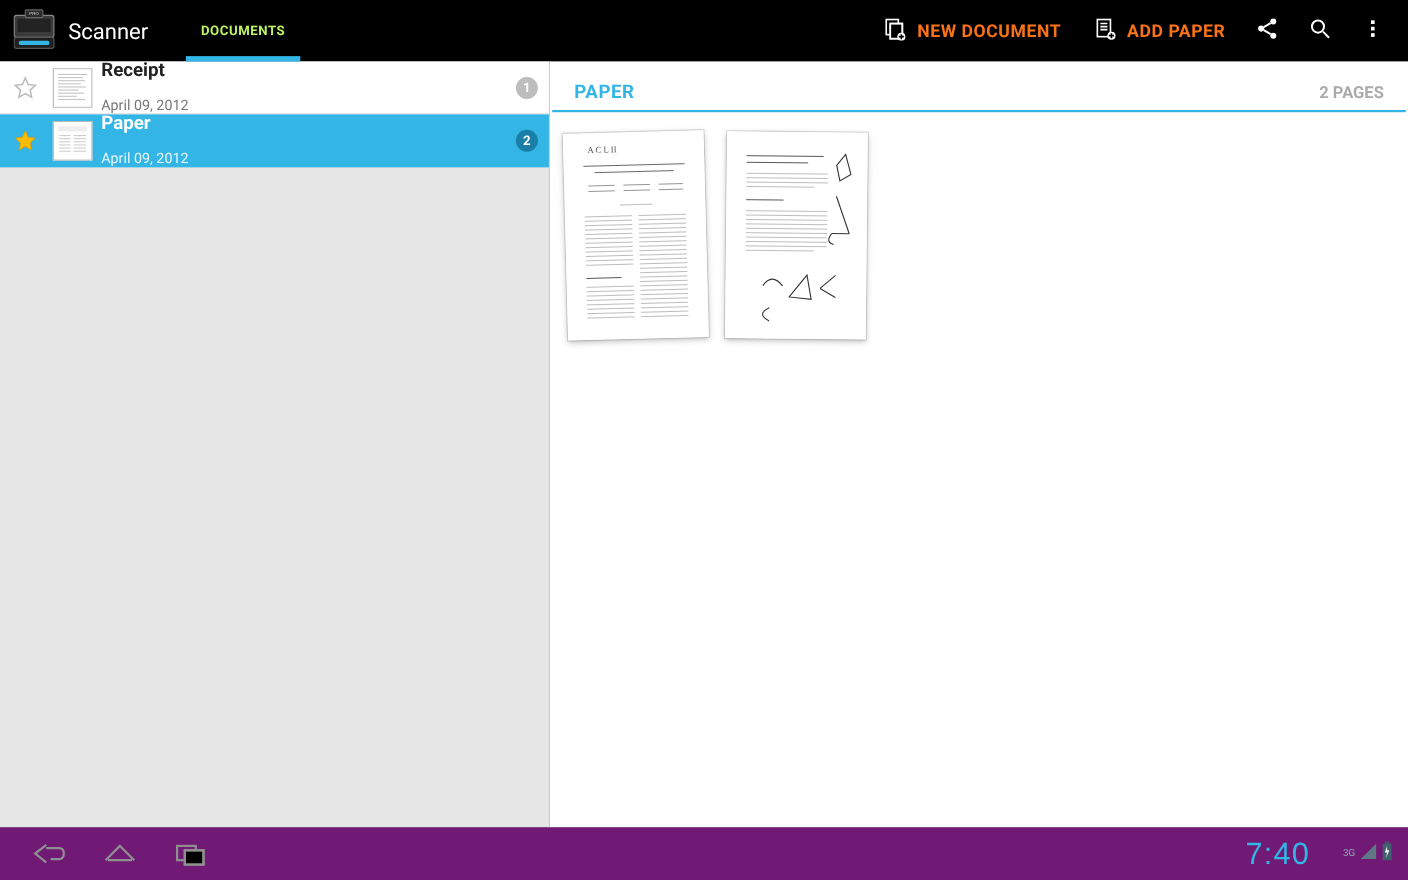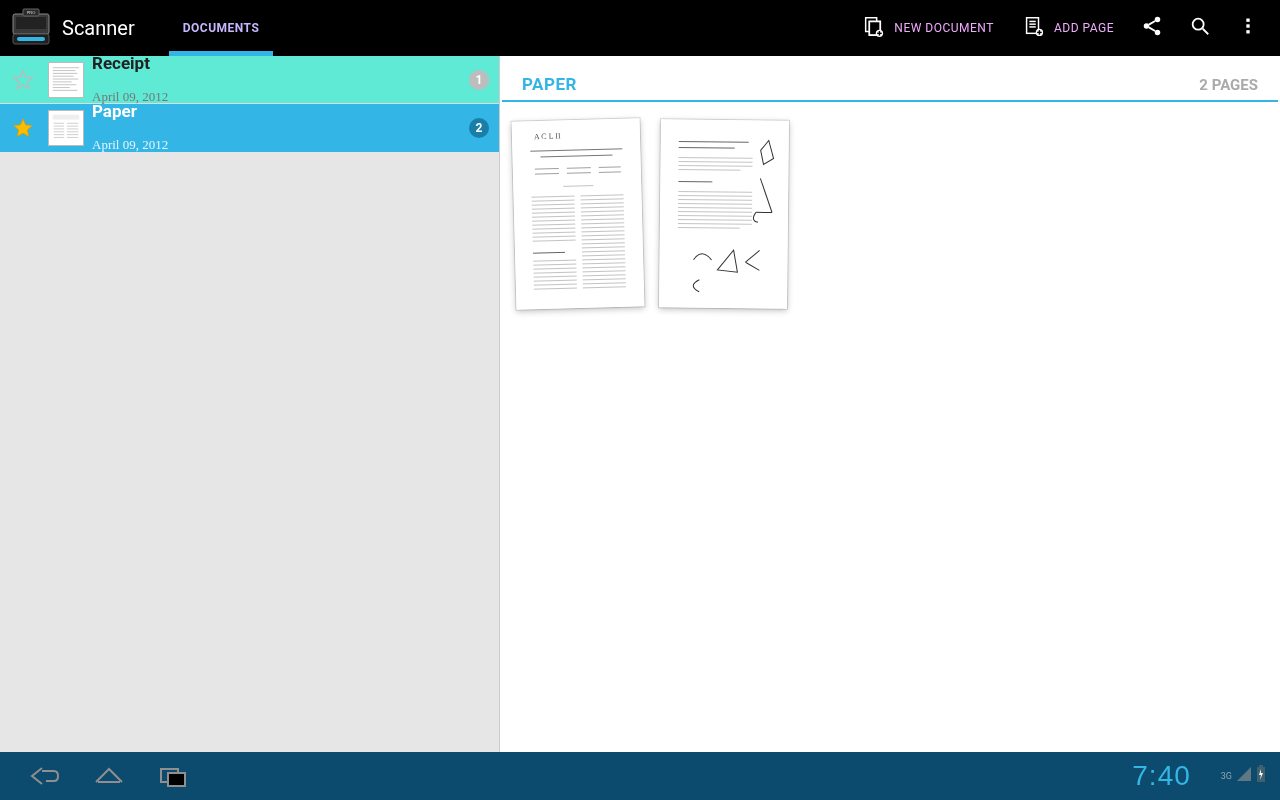--- a/index.html
+++ b/index.html
@@ -3,53 +3,53 @@
 <meta charset="utf-8">
 <style>
   * { box-sizing: border-box; margin: 0; padding: 0; }
   html, body { width: 1280px; height: 800px; overflow: hidden; font-family: Roboto, "Helvetica Neue", Arial, sans-serif; background: #000; }
   .app { width: 1280px; height: 752px; display: flex; flex-direction: column; background: #e6e6e6; }
   
   .actionbar { height: 56px; background: #000; color: #fff; display: flex; align-items: center; padding: 0 8px; }
   .app-icon { width: 42px; height: 40px; margin: 0 10px 0 2px; display:flex; align-items:center; justify-content:center; }
   .app-title { font-size: 20px; font-weight: 400; color: #fff; margin-right: 28px; text-align: right; }
   .tabs { display: flex; align-self: stretch; }
-  .tab { display: flex; align-items: center; padding: 0 20px; font-size: 12px; font-weight: 700; letter-spacing: 0.5px; color: #c4b5fd; cursor: pointer; position: relative; }
+  .tab { display: flex; align-items: center; padding: 0 20px; font-size: 12px; font-weight: 700; letter-spacing: 0.5px; color: #bef264; cursor: pointer; position: relative; }
   .tab.active::after { content: ""; position: absolute; left: 6px; right: 6px; bottom: 0; height: 5px; background: #33b5e5; }
   .spacer { flex: 1; }
   .action-btn { display: flex; align-items: center; gap: 10px; padding: 0 14px; height: 56px; cursor: pointer; }
-  .action-btn .lbl { font-size: 12px; font-weight: 400; letter-spacing: 0.5px; color: #f0abfc; }
+  .action-btn .lbl { font-size: 16px; font-weight: 700; letter-spacing: 0.5px; color: #f97316; }
   .icon-btn { width: 48px; height: 56px; display: flex; align-items: center; justify-content: center; cursor: pointer; }
   
   .content { flex: 1; display: flex; min-height: 0; }
   .sidebar { width: 500px; background: #e6e6e6; border-right: 1px solid #ccc; }
   .detail { flex: 1; background: #fff; display: flex; flex-direction: column; }
   
-  .doc-row { display: flex; align-items: center; height: 48px; padding: 0 10px 0 6px; gap: 8px; cursor: pointer; background: #5eead4; border-bottom: 1px solid #ddd; }
+  .doc-row { display: flex; align-items: center; height: 48px; padding: 0 10px 0 6px; gap: 8px; cursor: pointer; background: #ffffff; border-bottom: 1px solid #ddd; }
   .doc-row.selected { background: #33b5e5; border-bottom-color: #33b5e5; }
   .doc-row .star { width: 34px; display:flex; align-items:center; justify-content:center; }
   .doc-row .thumb { width: 36px; height: 36px; background: #fff; border: 1px solid #bbb; display:flex; align-items:center; justify-content:center; overflow:hidden; }
   .doc-row .meta { flex: 1; min-width: 0; }
   .doc-row .title { font-size: 17px; font-weight: 700; color: #222; line-height: 1.1; }
-  .doc-row .date { font-size: 13px; color: #777; margin-top: 16px; font-family: Liberation Serif, serif; }
+  .doc-row .date { font-size: 13px; color: #777; margin-top: 16px; }
   .doc-row.selected .title { color: #fff; }
   .doc-row.selected .date { color: #e8f6fc; }
   .doc-row .badge { min-width: 20px; height: 20px; border-radius: 10px; background: #bdbdbd; color: #fff; font-size: 12px; font-weight: 700; display: flex; align-items: center; justify-content: center; padding: 0 5px; }
   .doc-row.selected .badge { background: #1a7fa8; }
   
   .detail-header { display: flex; align-items: baseline; justify-content: space-between; padding: 18px 20px 6px 20px; border-bottom: 2px solid #33b5e5; margin: 0 2px; }
   .detail-title { font-size: 17px; font-weight: 700; color: #33b5e5; letter-spacing: 0.5px; }
   .detail-count { font-size: 15px; color: #aaa; font-weight: bold; }
   .page-grid { padding: 18px 14px; display: flex; gap: 18px; flex-wrap: wrap; }
   .page-thumb { width: 128px; height: 188px; background: #fff; box-shadow: 0 2px 6px rgba(0,0,0,0.25), 0 0 0 1px #ddd; position: relative; cursor: pointer; }
   .page-thumb.rot-l { transform: rotate(-1.5deg); }
   .page-thumb.rot-r { transform: rotate(0.6deg); }
   .page-thumb svg { width:100%; height:100%; }
   
-  .navbar { height: 48px; background: #0c4a6e; display: flex; align-items: center; padding: 0 8px; }
+  .navbar { height: 48px; background: #701a75; display: flex; align-items: center; padding: 0 8px; }
   .nav-area { display: flex; gap: 26px; padding-left: 18px; }
   .nav-icon { width: 38px; height: 28px; display:flex; align-items:center; justify-content:center; cursor:pointer; }
   .nav-spacer { flex: 1; }
   .clock { color: #33b5e5; font-size: 28px; font-weight: 300; letter-spacing: 1px; margin-right: 6px; font-family: "Helvetica Neue", Arial, sans-serif;}
   .status-icons { display:flex; align-items:center; gap:4px; margin-right:6px;margin-left:24px; }
 </style>
 </head>
 <body>
 
 <div class="app">
@@ -90,21 +90,21 @@
         <svg width="22" height="22" viewBox="0 0 24 24" fill="none" stroke="#fff" stroke-width="1.6">
           <rect x="5" y="3" width="13" height="17"></rect>
           <line x1="8" y1="7" x2="15" y2="7"></line>
           <line x1="8" y1="10" x2="15" y2="10"></line>
           <line x1="8" y1="13" x2="15" y2="13"></line>
           <circle cx="19" cy="19" r="4" fill="#fff" stroke="none"></circle>
           <line x1="19" y1="16.5" x2="19" y2="21.5" stroke="#000" stroke-width="1.6"></line>
           <line x1="16.5" y1="19" x2="21.5" y2="19" stroke="#000" stroke-width="1.6"></line>
         </svg>
       </span>
-      <span class="lbl">ADD PAGE</span>
+      <span class="lbl">ADD PAPER</span>
     </div>
     <div class="icon-btn">
       <span>
         <svg width="22" height="22" viewBox="0 0 24 24" fill="#fff">
           <circle cx="18" cy="5" r="3"></circle>
             <circle cx="6" cy="12" r="3"></circle>
             <circle cx="18" cy="19" r="3"></circle>
           <path d="M8.6 10.5 L15.4 6.5 M8.6 13.5 L15.4 17.5" stroke="#fff" stroke-width="2"></path>
         </svg>
       </span>

